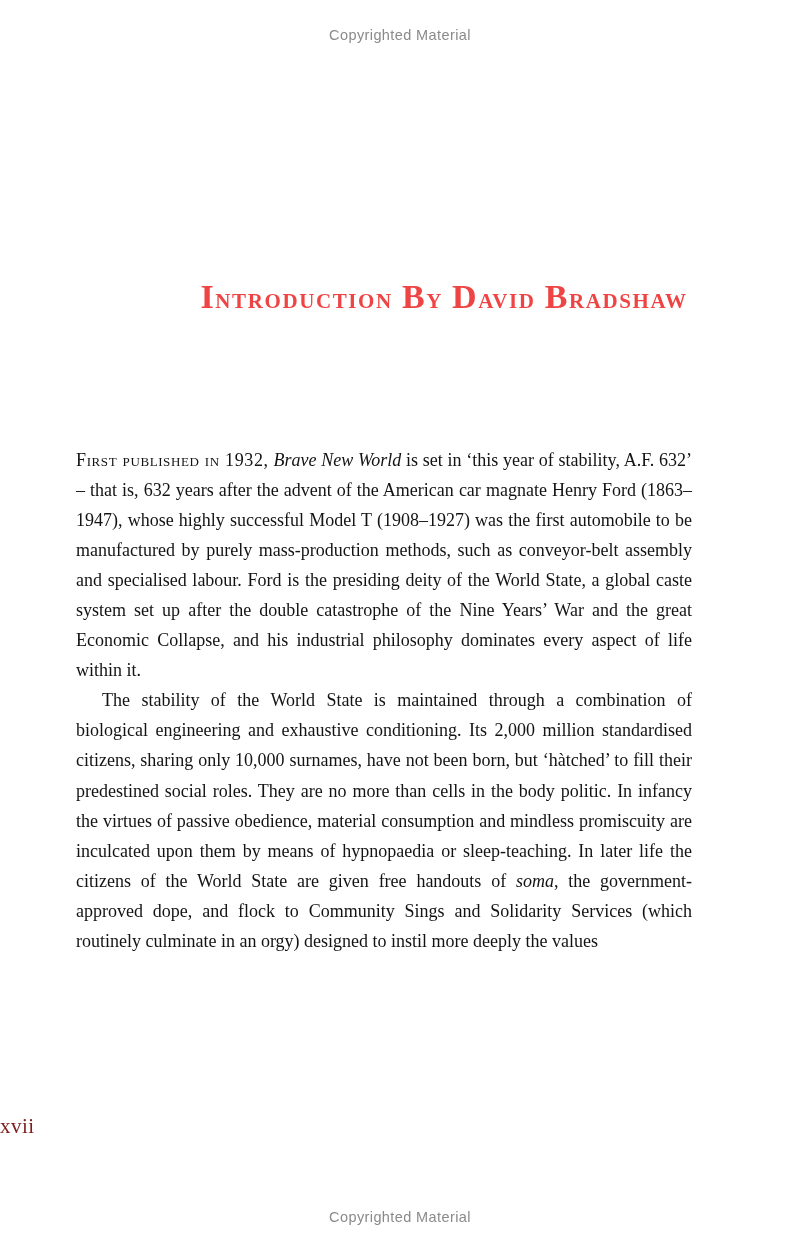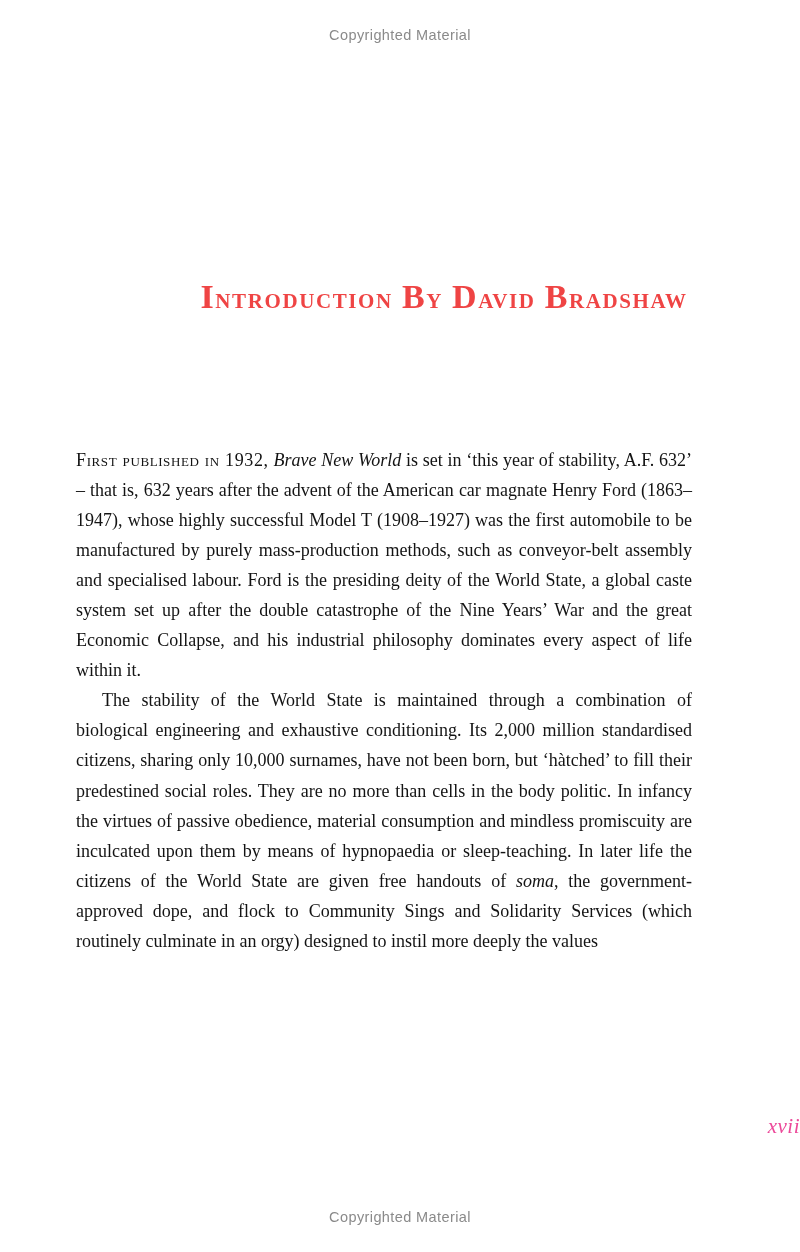--- a/index.html
+++ b/index.html
@@ -93,25 +93,24 @@
   em, .italic {
     font-style: italic;
   }
 
   
   .folio {
     position: absolute;
     left: 0;
     top: 1114px;
     width: 100%;
-    text-align: right;
+    text-align: left;
     font-size: 21px;
-    color: #ec4899;
+    color: #7f1d1d;
     letter-spacing: 0.5px;
-    font-style: italic;
   }
 </style>
 </head>
 <body>
 
 <div class="page">
 
   <div class="watermark watermark-top">Copyrighted Material</div>
 
   <h1 class="chapter-title"><span class="cap">I</span><span>ntroduction</span><span> </span><span class="cap">B</span><span>y</span><span> </span><span class="cap">D</span><span>avid</span><span> </span><span class="cap">B</span><span>radshaw</span></h1>

